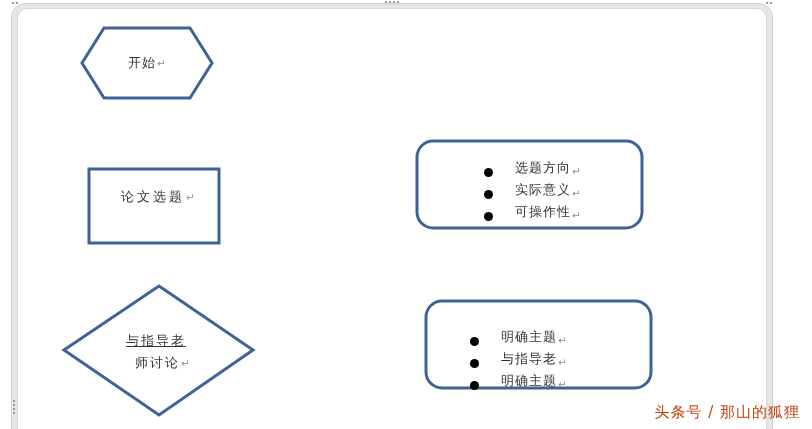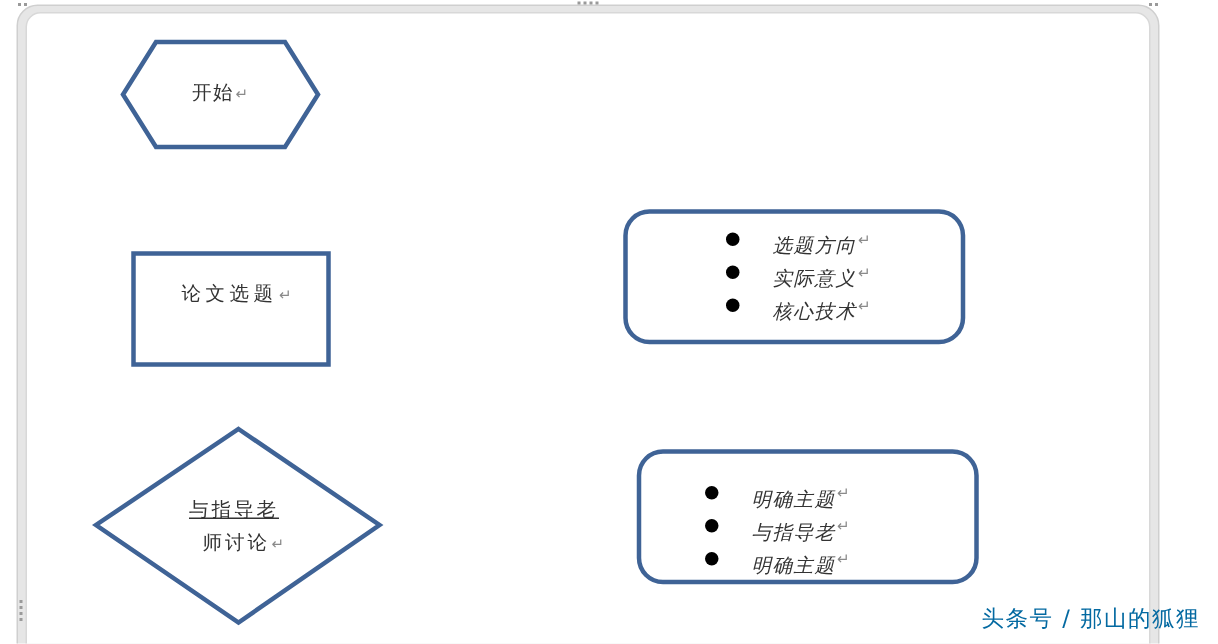--- a/index.html
+++ b/index.html
@@ -25,31 +25,30 @@
   svg.shapes { position: absolute; left: 0; top: 0; }
 
   .shape-label {
     position: absolute; color: #333333; font-size: 13px; letter-spacing: 1px;
     text-align: center; line-height: 20px; white-space: nowrap;
   }
   .para-mark { color: #8a8a8a; font-size: 10px; margin-left: 1px; }
 
   .bullet-list { position: absolute; list-style: none; }
   .bullet-list li {
-    display: flex; align-items: flex-start; height: 22px; font-size: 13px; color: #333;
+    display: flex; align-items: flex-end; height: 22px; font-size: 13px; color: #333;
     letter-spacing: 1px;
-    font-style: italic;
   }
   .bullet-list .dot {
     width: 9px; height: 9px; border-radius: 50%; background: #000; margin-right: 22px;
     flex: 0 0 auto;
   }
 
   .watermark {
-    position: absolute; right: 12px; top: 403px; color: #0369a1; font-size: 15px;
+    position: absolute; right: 12px; top: 403px; color: #c2410c; font-size: 15px;
     letter-spacing: 1px; white-space: nowrap;
   }
 </style>
 </head>
 <body>
 
 <div class="frame-outer"></div>
 <div class="frame-inner"></div>
 
 <div class="handle" style="left:385px; top:1px;">
@@ -107,21 +106,21 @@
       <span>选题方向</span>
       <span class="para-mark">↵</span>
     </li>
   <li>
       <span class="dot"></span>
       <span>实际意义</span>
       <span class="para-mark">↵</span>
     </li>
   <li>
       <span class="dot"></span>
-      <span>核心技术</span>
+      <span>可操作性</span>
       <span class="para-mark">↵</span>
     </li>
 </ul>
 
 <ul class="bullet-list" style="left:470px; top:324px;">
   <li>
       <span class="dot"></span>
       <span>明确主题</span>
       <span class="para-mark">↵</span>
     </li>

